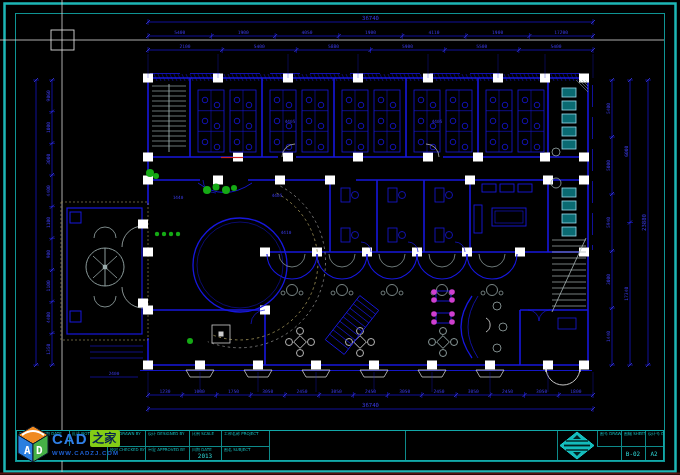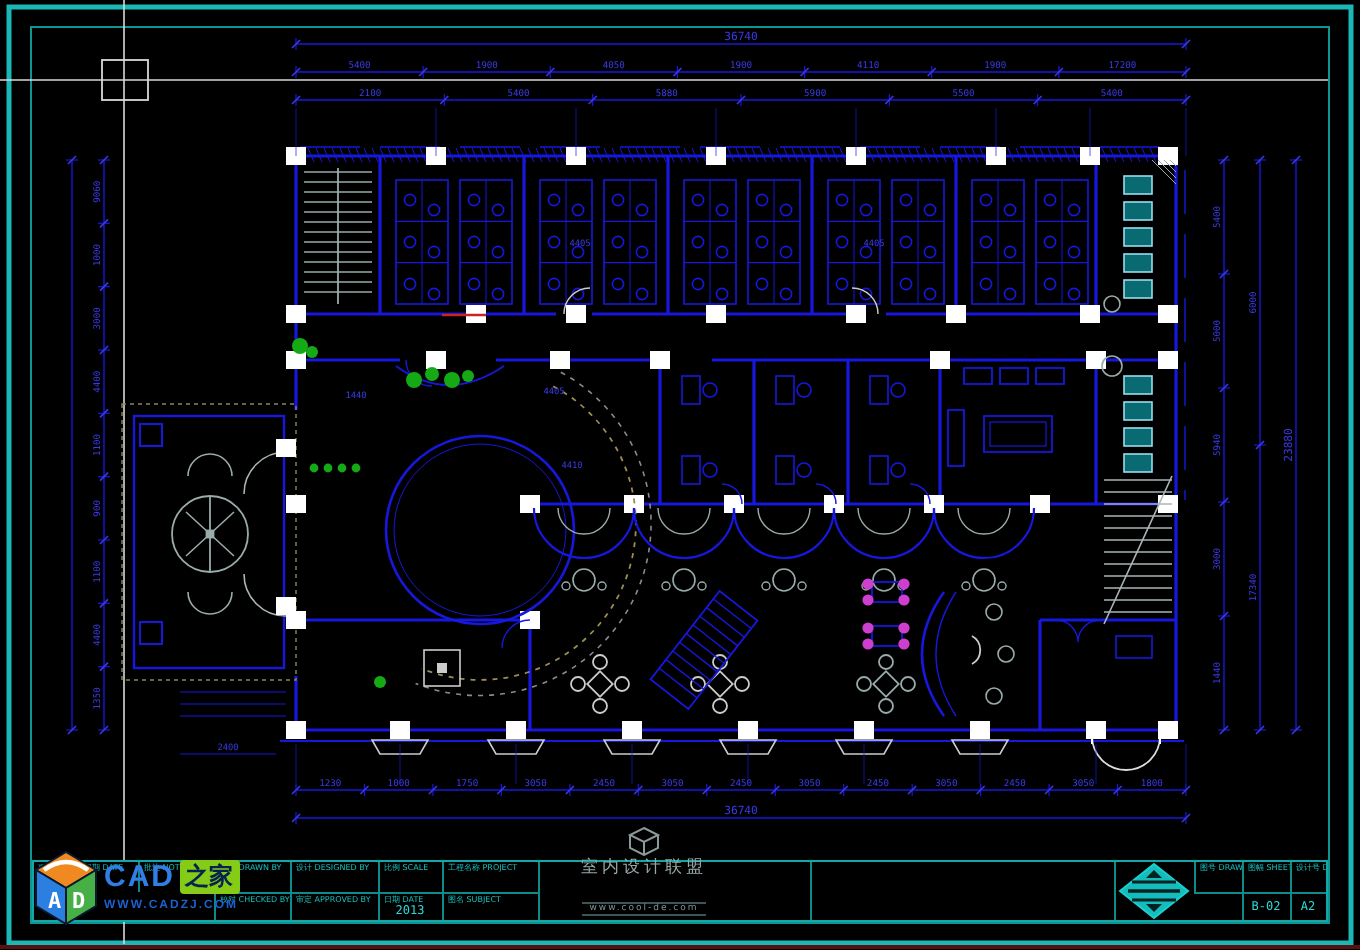--- a/index.html
+++ b/index.html
@@ -781,22 +781,13 @@
       <text x="22" y="30" font-size="11" font-weight="bold" fill="#fff">D</text>
     </svg>
     <div class="cadrow">
       <span class="cadword">CAD</span>
       <span class="cadhome">之家</span>
     </div>
     <div class="cadurl">WWW.CADZJ.COM</div>
   </div>
 
   
-  <div class="watermark">
-    <svg class="wicon" width="18" height="15" viewBox="0 0 18 15">
-      <polygon points="9,1 16,4.5 9,8 2,4.5" fill="none" stroke="#8a9a9a" stroke-width="1"></polygon>
-      <polyline points="2,4.5 2,11 9,14.5 16,11 16,4.5" fill="none" stroke="#8a9a9a" stroke-width="1"></polyline>
-      <line x1="9" y1="8" x2="9" y2="14.5" stroke="#8a9a9a" stroke-width="1"></line>
-    </svg>
-    <div class="wname">室内设计联盟</div>
-    <div><span class="wurl">www.cool-de.com</span></div>
-  </div>
 </div>
 
 </body></html>

